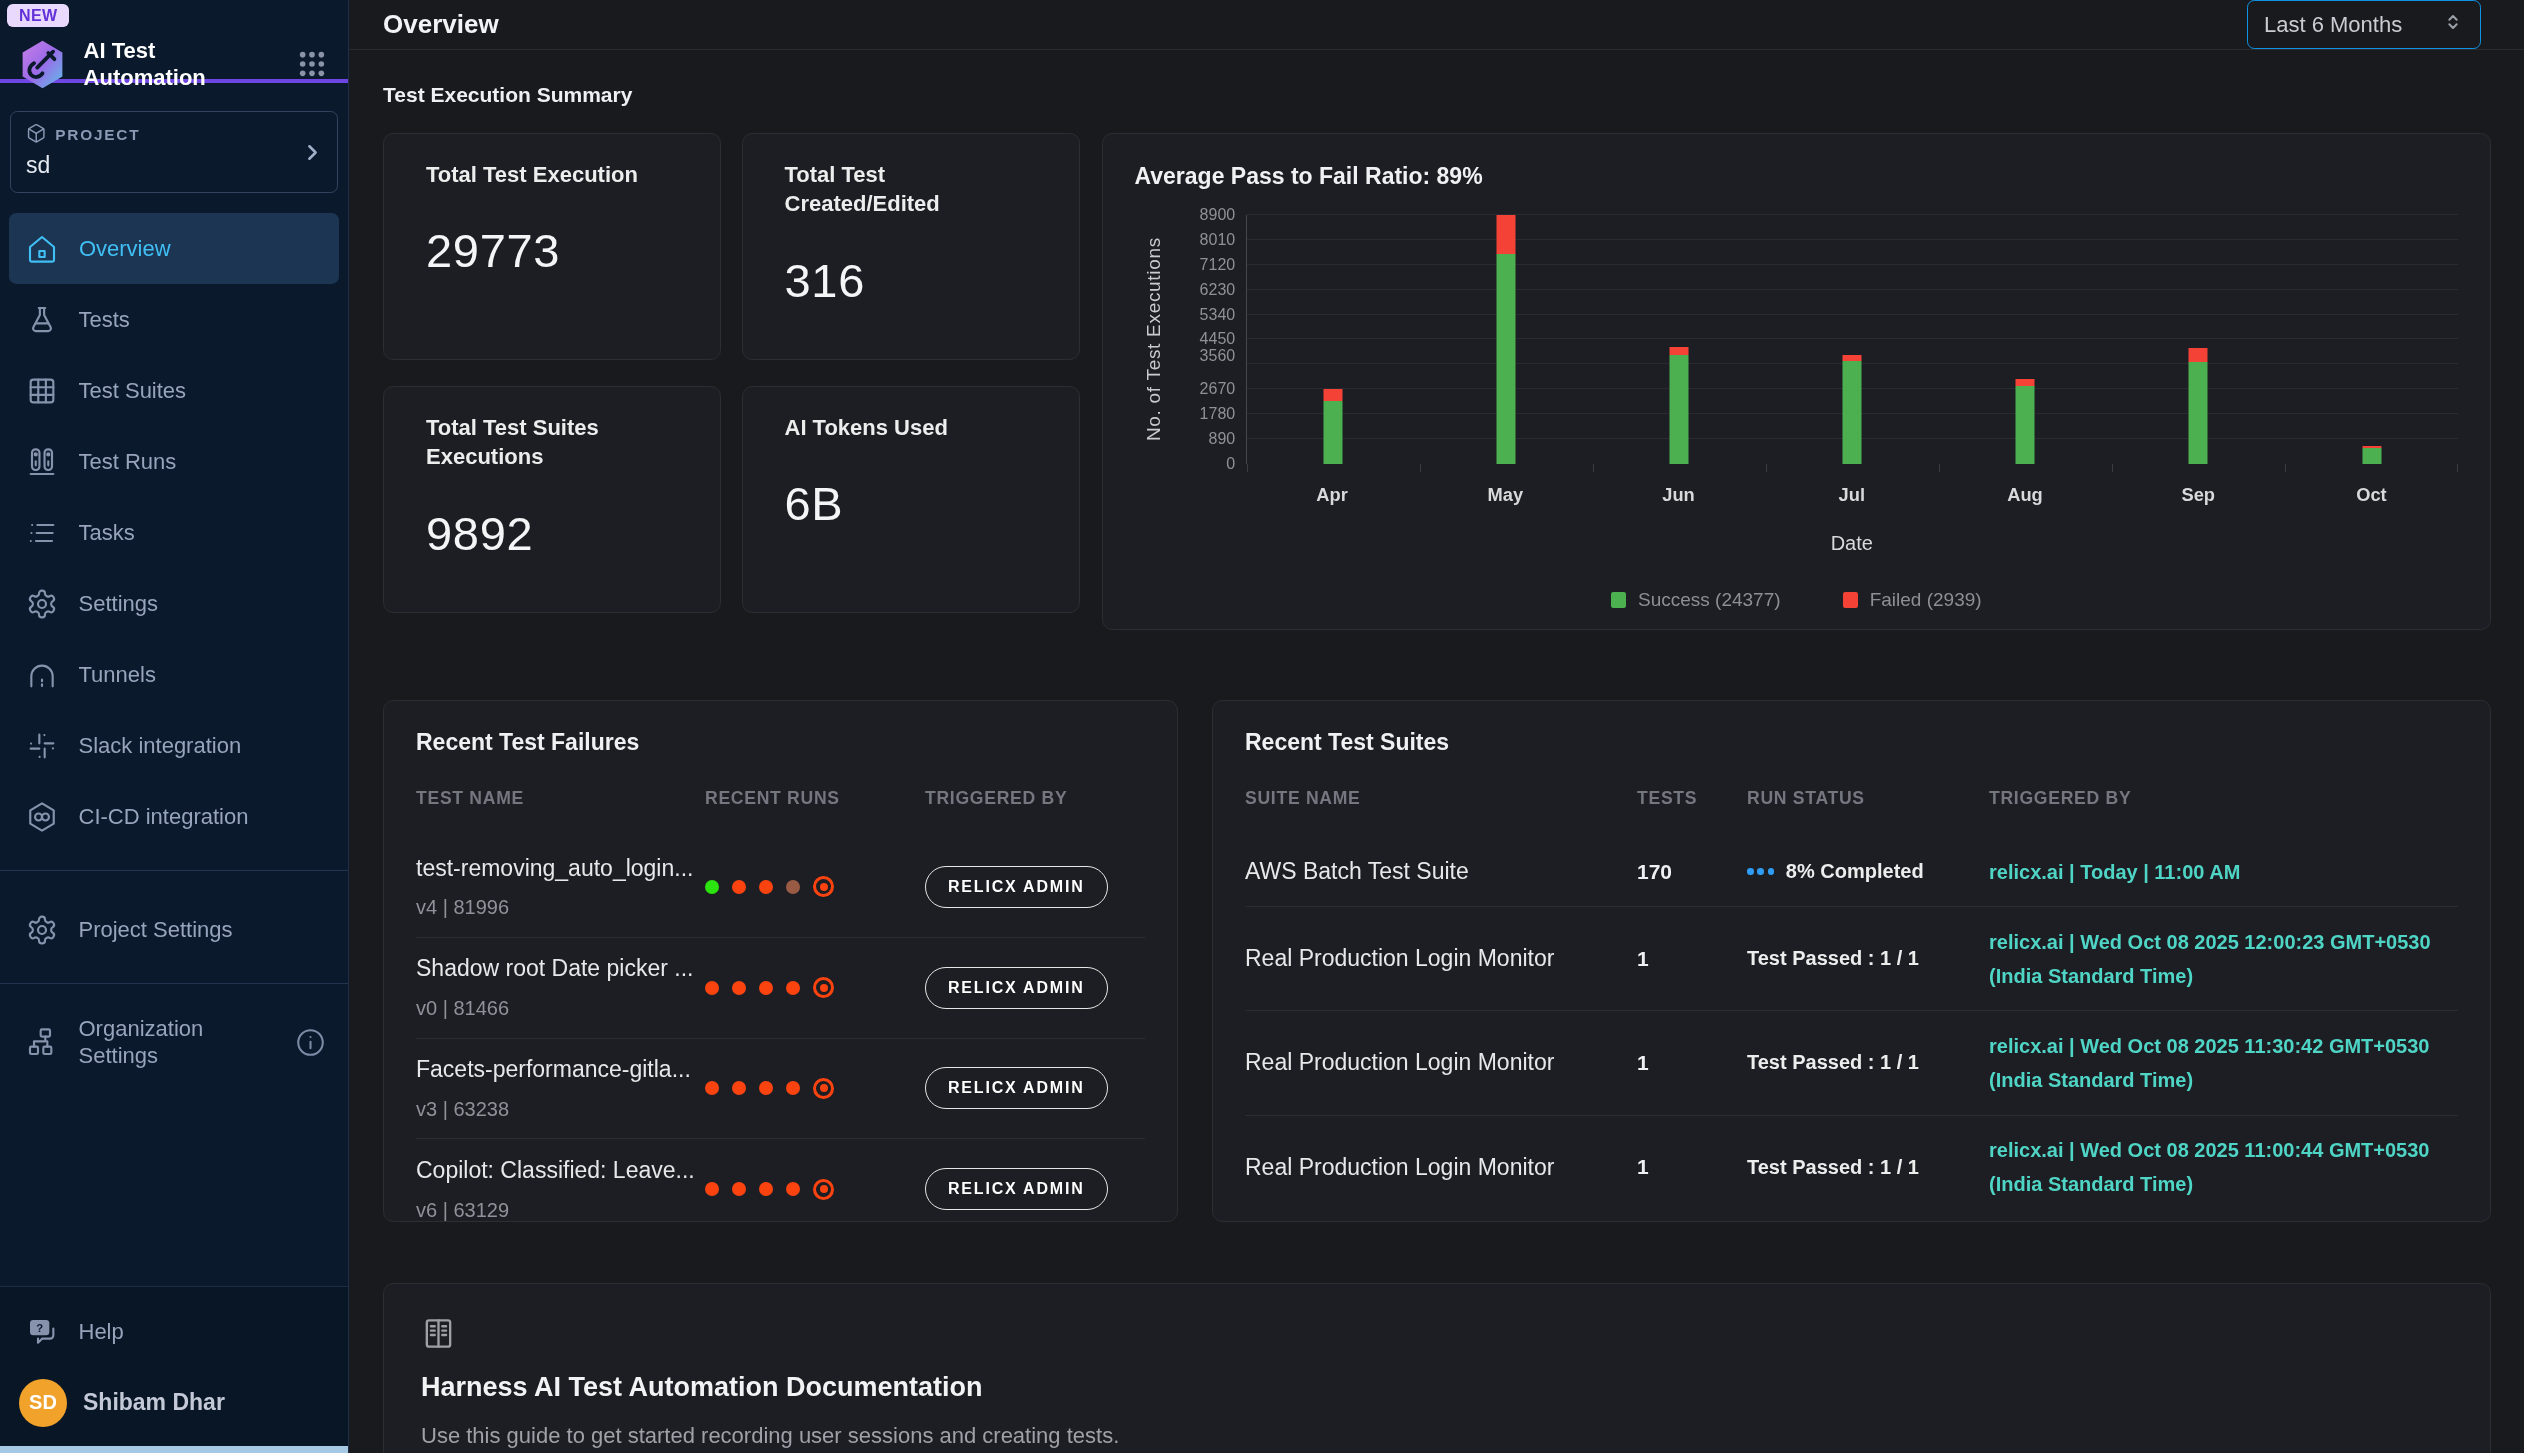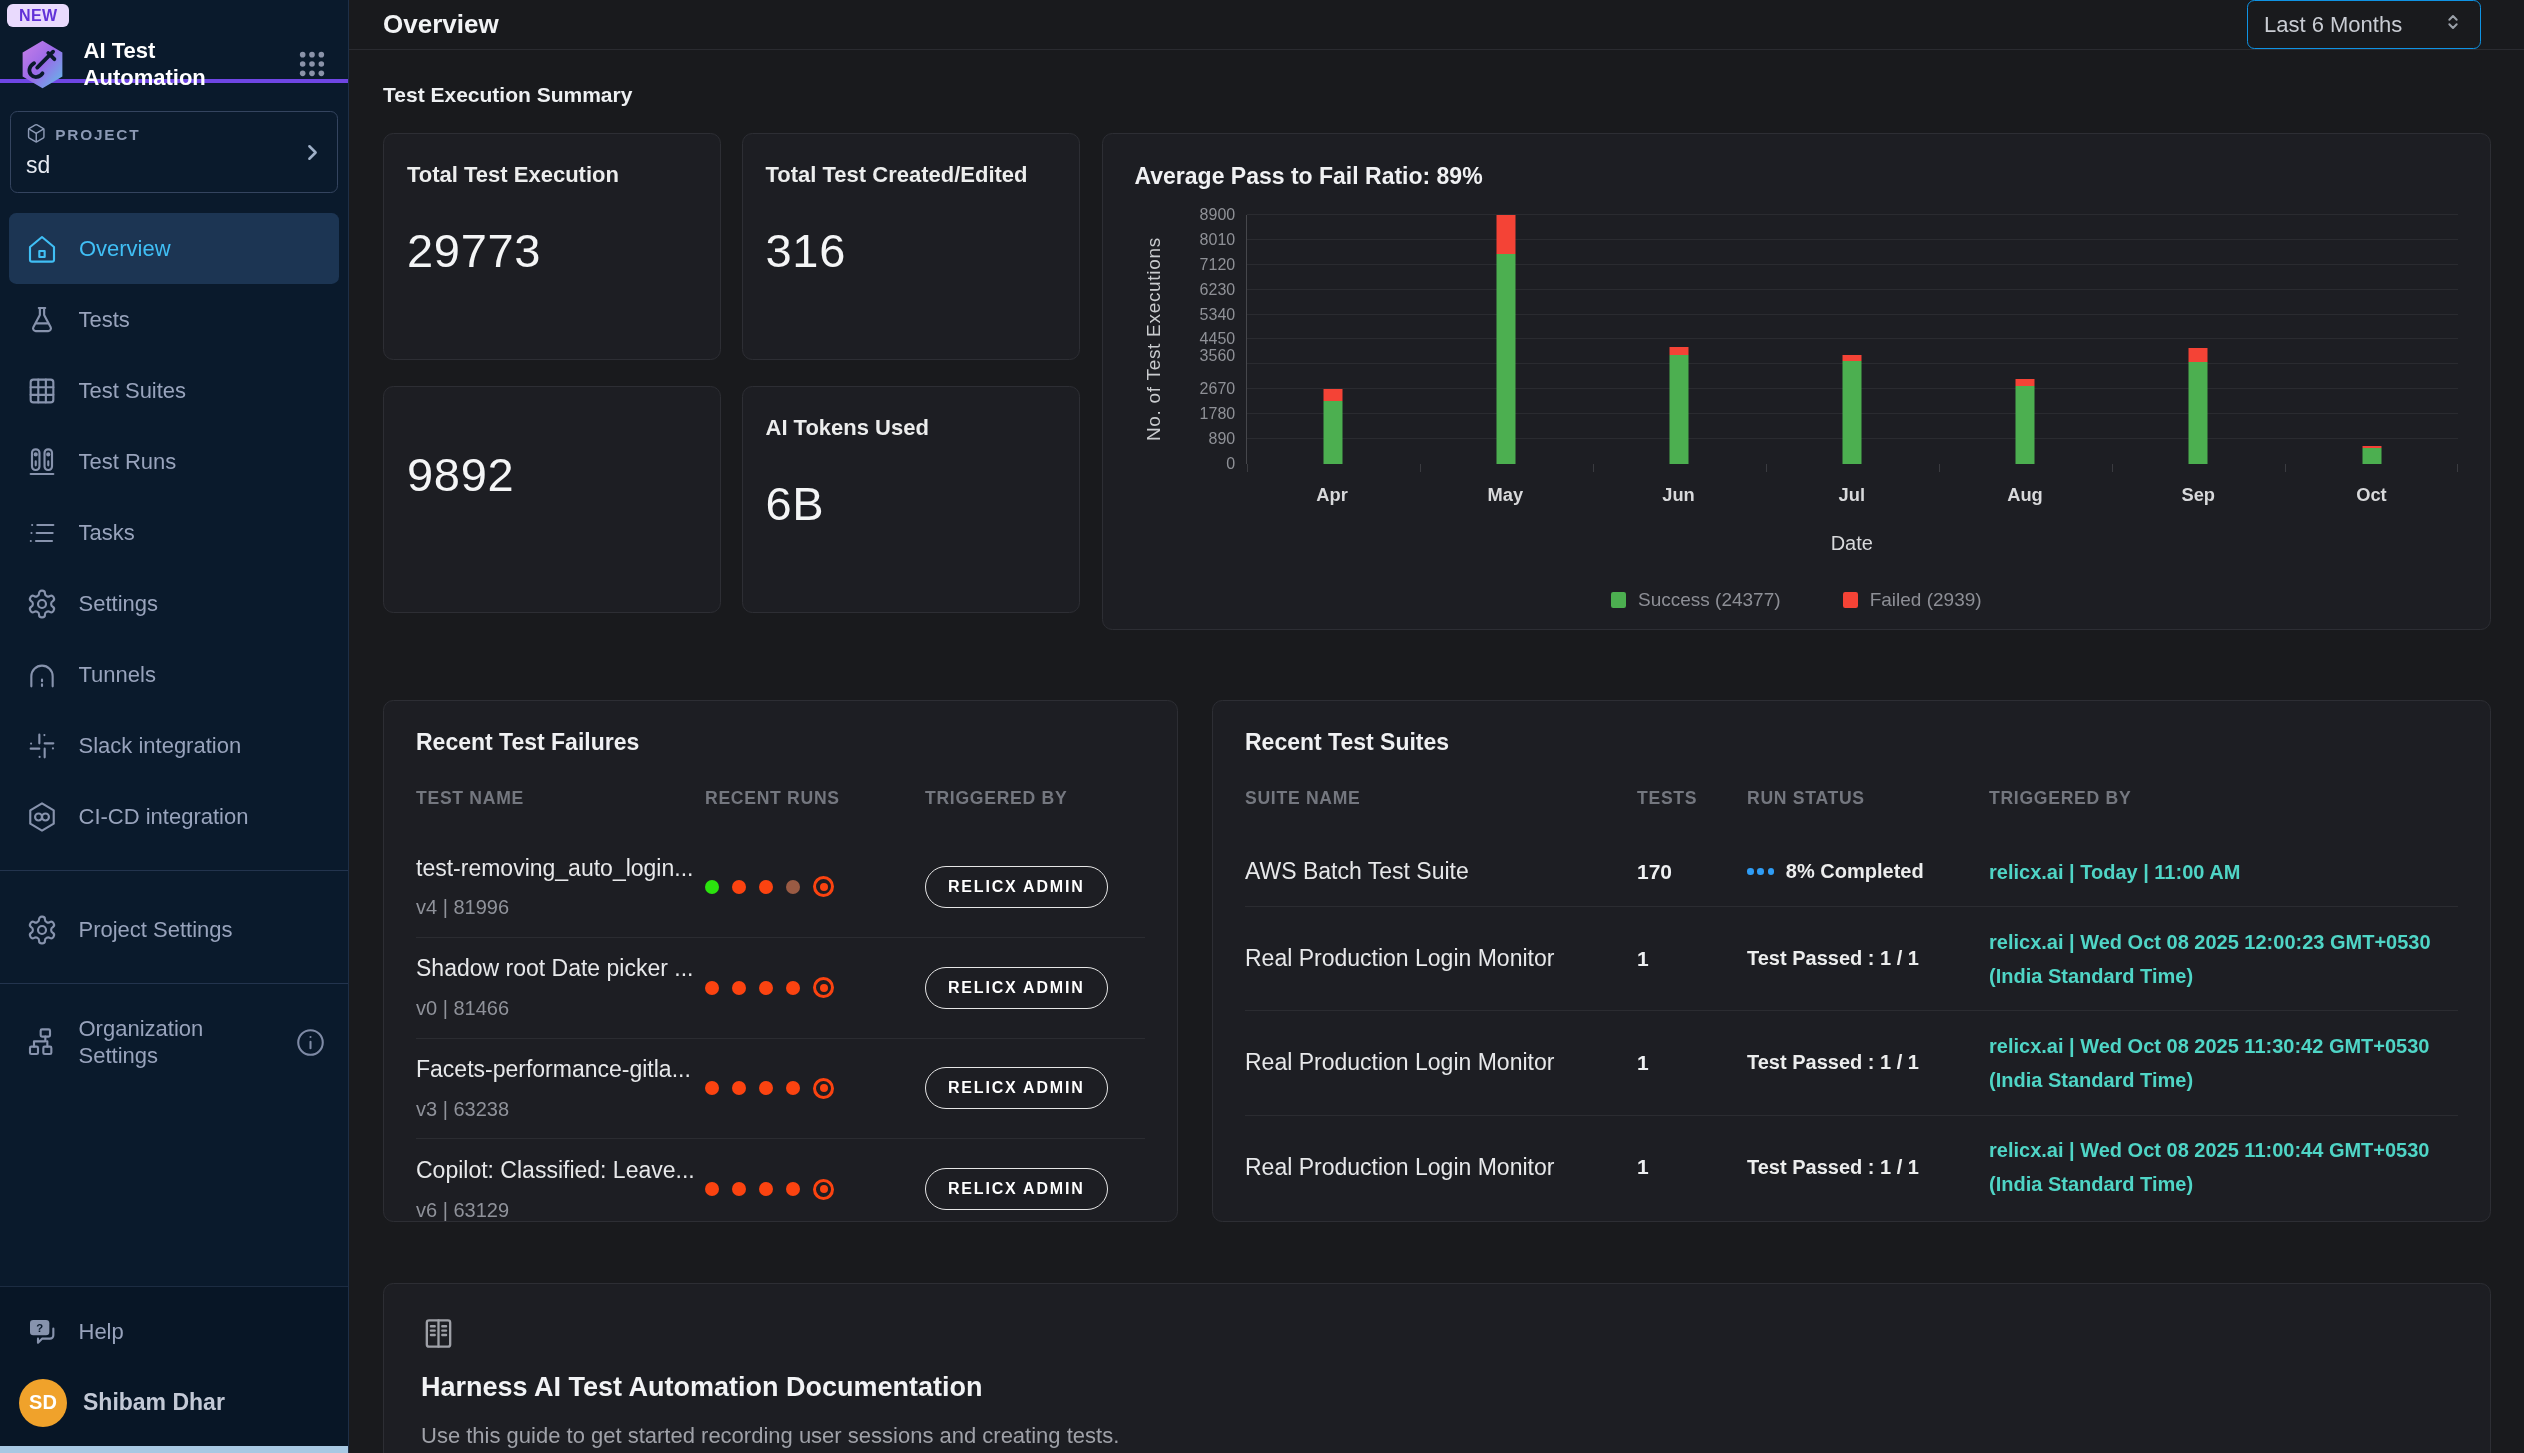--- a/index.html
+++ b/index.html
@@ -78,21 +78,21 @@
     border:1.5px solid #0f93e4; border-radius:7.3px; padding:9.5px 16px;
     font-size:22px; color:#c9ccd3; min-width:234px; cursor:pointer; background:transparent;
   }
   .content { padding:17.6px 34px 0 34px; }
   .section-heading { font-size:21px; font-weight:700; color:#eef0f2; margin:15px 0 26px 0; }
 
   .dash-row { display:flex; gap:22px; }
   .card { background:#1d1e23; border:0.7px solid #2d2e34; border-radius:10.3px; }
 
   .stat-grid { display:grid; grid-template-columns:338px 338px; grid-auto-rows:227px; gap:26px 20.5px; }
-  .stat-card { padding:26px 23px; }
+  .stat-card { padding:26px 42px; }
   .stat-label { font-size:22px; font-weight:600; color:#eceded; line-height:1.35; }
   .stat-value { font-size:47px; font-weight:400; color:#f4f5f6; margin-top:34px; letter-spacing:0.7px; }
 
   
   .chart-card { flex:1; padding:29px 32px 17.6px 32px; display:flex; flex-direction:column; }
   .chart-title { font-size:23px; font-weight:700; color:#f0f1f3; margin:0 0 25px 0; }
   .chart-body { display:flex; }
   .ylab-col { width:38px; height:249px; display:flex; align-items:center; justify-content:center; }
   .ylab {
     writing-mode:vertical-rl; transform:rotate(180deg);
@@ -384,20 +384,21 @@
         <div class="stat-grid">
             <div class="card stat-card">
               <div class="stat-label">Total Test Execution</div>
               <div class="stat-value">29773</div>
             </div>
             <div class="card stat-card">
               <div class="stat-label">Total Test Created/Edited</div>
               <div class="stat-value">316</div>
             </div>
             <div class="card stat-card">
+              <div class="stat-label">Total Test Suites Executions</div>
               <div class="stat-value">9892</div>
             </div>
             <div class="card stat-card">
               <div class="stat-label">AI Tokens Used</div>
               <div class="stat-value">6B</div>
             </div>
           </div>
 
         <section class="card chart-card">
           <h3 class="chart-title">Average Pass to Fail Ratio: 89%</h3>

